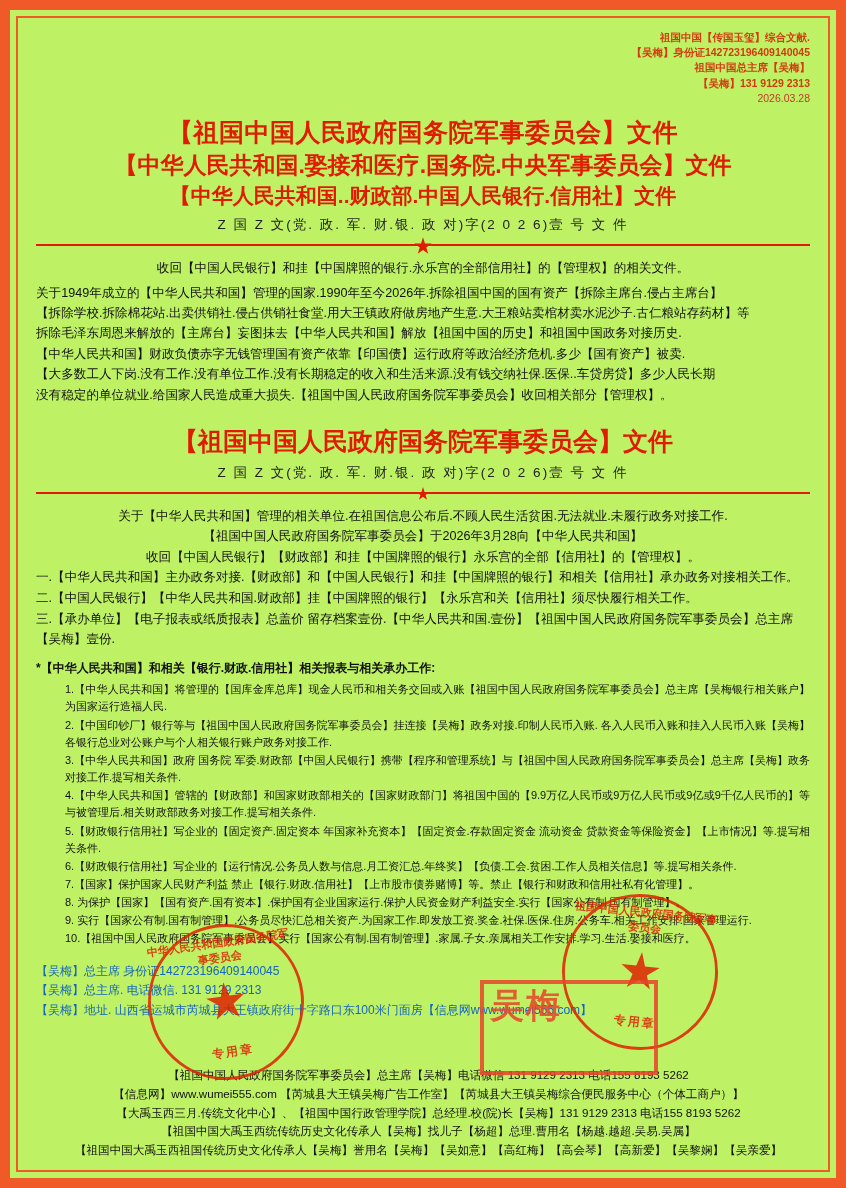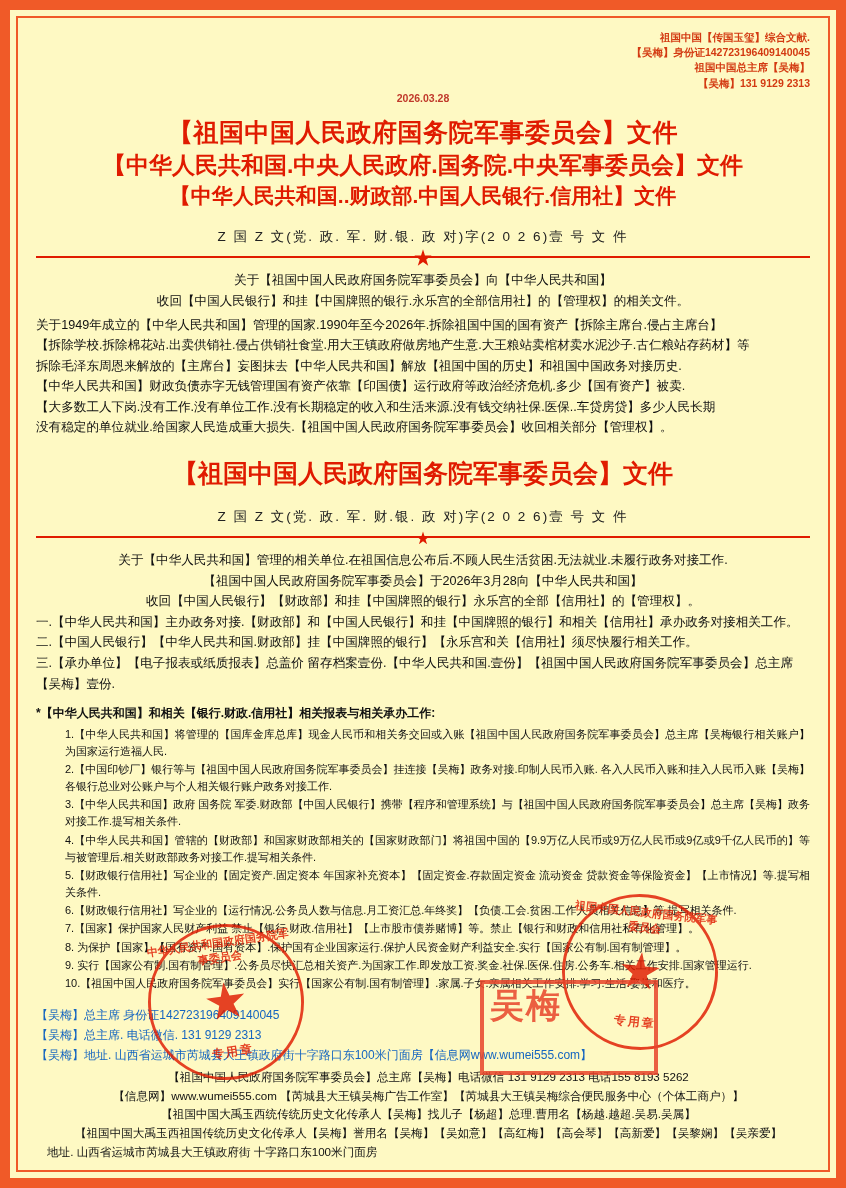--- a/index.html
+++ b/index.html
@@ -4,21 +4,21 @@
 <style>
   html, body {
     margin: 0;
     padding: 0;
     background: #ffffff;
   }
   .page {
     position: relative;
     width: 846px;
     height: 1188px;
-    background: #fef9c3;
+    background: #bef264;
     border: 10px solid #f05a28;
     box-sizing: border-box;
     font-family: "Liberation Sans", sans-serif;
     overflow: hidden;
   }
   .inner {
     position: absolute;
     top: 6px; left: 6px; right: 6px; bottom: 6px;
     border: 2px solid #f05a28;
     box-sizing: border-box;
@@ -27,22 +27,21 @@
   .topmeta {
     text-align: right;
     color: #d33a12;
     font-size: 10.5px;
     line-height: 1.45;
     font-weight: bold;
     margin-top: 2px;
   }
   .topmeta .date {
     color: #c0392b;
-    font-weight: bold;
-    text-align: center;
+    font-weight: normal;
   }
   .title-block {
     text-align: center;
     margin-top: 10px;
   }
   .t1 {
     color: #e01b00;
     font-weight: bold;
     font-size: 25px;
     letter-spacing: 0.5px;
@@ -58,21 +57,21 @@
     color: #e01b00;
     font-weight: bold;
     font-size: 21px;
     line-height: 1.4;
   }
   .subline {
     text-align: center;
     color: #222;
     font-size: 13.5px;
     letter-spacing: 2px;
-    margin-top: 18px;
+    margin-top: 6px;
   }
   .rule-star {
     position: relative;
     height: 14px;
     margin: 4px 0 6px 0;
   }
   .rule-star:before {
     content: "";
     position: absolute;
     left: 0; right: 0; top: 6px;
@@ -224,30 +223,29 @@
     <div class="topmeta">
       <div>祖国中国【传国玉玺】综合文献.</div>
       <div>【吴梅】身份证142723196409140045</div>
       <div>祖国中国总主席【吴梅】</div>
       <div>【吴梅】131 9129 2313</div>
       <div class="date">2026.03.28</div>
     </div>
 
     <div class="title-block">
       <div class="t1">【祖国中国人民政府国务院军事委员会】文件</div>
-      <div class="t2">【中华人民共和国.中央人民政府.国务院.中央军事委员会】文件</div>
+      <div class="t2">【中华人民共和国.娶接和医疗.国务院.中央军事委员会】文件</div>
       <div class="t3">【中华人民共和国..财政部.中国人民银行.信用社】文件</div>
       <div class="subline">Z 国 Z 文(党. 政. 军. 财.银. 政 对)字(2 0 2 6)壹 号 文 件</div>
     </div>
 
     <div class="rule-star">
       <span class="star"></span>
     </div>
 
-    <div class="para center">关于【祖国中国人民政府国务院军事委员会】向【中华人民共和国】</div>
     <div class="para center">收回【中国人民银行】和挂【中国牌照的银行.永乐宫的全部信用社】的【管理权】的相关文件。</div>
 
     <div class="blk">
       <div class="para">关于1949年成立的【中华人民共和国】管理的国家.1990年至今2026年.拆除祖国中国的国有资产【拆除主席台.侵占主席台】</div>
       <div class="para">【拆除学校.拆除棉花站.出卖供销社.侵占供销社食堂.用大王镇政府做房地产生意.大王粮站卖棺材卖水泥沙子.古仁粮站存药材】等</div>
       <div class="para">拆除毛泽东周恩来解放的【主席台】妄图抹去【中华人民共和国】解放【祖国中国的历史】和祖国中国政务对接历史.</div>
       <div class="para">【中华人民共和国】财政负债赤字无钱管理国有资产依靠【印国债】运行政府等政治经济危机.多少【国有资产】被卖.</div>
       <div class="para">【大多数工人下岗.没有工作.没有单位工作.没有长期稳定的收入和生活来源.没有钱交纳社保.医保..车贷房贷】多少人民长期</div>
       <div class="para">没有稳定的单位就业.给国家人民造成重大损失.【祖国中国人民政府国务院军事委员会】收回相关部分【管理权】。</div>
     </div>
@@ -283,23 +281,23 @@
 
     <div class="contact">
       <div>【吴梅】总主席 身份证142723196409140045</div>
       <div>【吴梅】总主席. 电话微信. 131 9129 2313</div>
       <div class="link">【吴梅】地址. 山西省运城市芮城县大王镇政府街十字路口东100米门面房【信息网www.wumei555.com】</div>
     </div>
 
     <div class="footer">
       <div class="fl">【祖国中国人民政府国务院军事委员会】总主席【吴梅】电话微信 131 9129 2313 电话155 8193 5262</div>
       <div class="fl">【信息网】www.wumei555.com 【芮城县大王镇吴梅广告工作室】【芮城县大王镇吴梅综合便民服务中心（个体工商户）】</div>
+      <div class="fl">【大禹玉西三月.传统文化中心】、【祖国中国行政管理学院】总经理.校(院)长【吴梅】131 9129 2313 电话155 8193 5262</div>
       <div class="fl">【祖国中国大禹玉西统传统历史文化传承人【吴梅】找儿子【杨超】总理.曹用名【杨越.越超.吴易.吴属】</div>
       <div class="fl">【祖国中国大禹玉西祖国传统历史文化传承人【吴梅】誉用名【吴梅】【吴如意】【高红梅】【高会琴】【高新爱】【吴黎娴】【吴亲爱】</div>
-      <div class="addr">地址. 山西省运城市芮城县大王镇政府街 十字路口东100米门面房</div>
     </div>
 
     <div class="stamp" id="stamp-left">
       <div class="sarc">中华人民共和国政府国务院军事委员会</div>
       <div class="sstar"></div>
       <div class="sbottom">专用章</div>
     </div>
 
     <div class="stamp" id="stamp-right">
       <div class="sarc">祖国中国人民政府国务院军事委员会</div>

